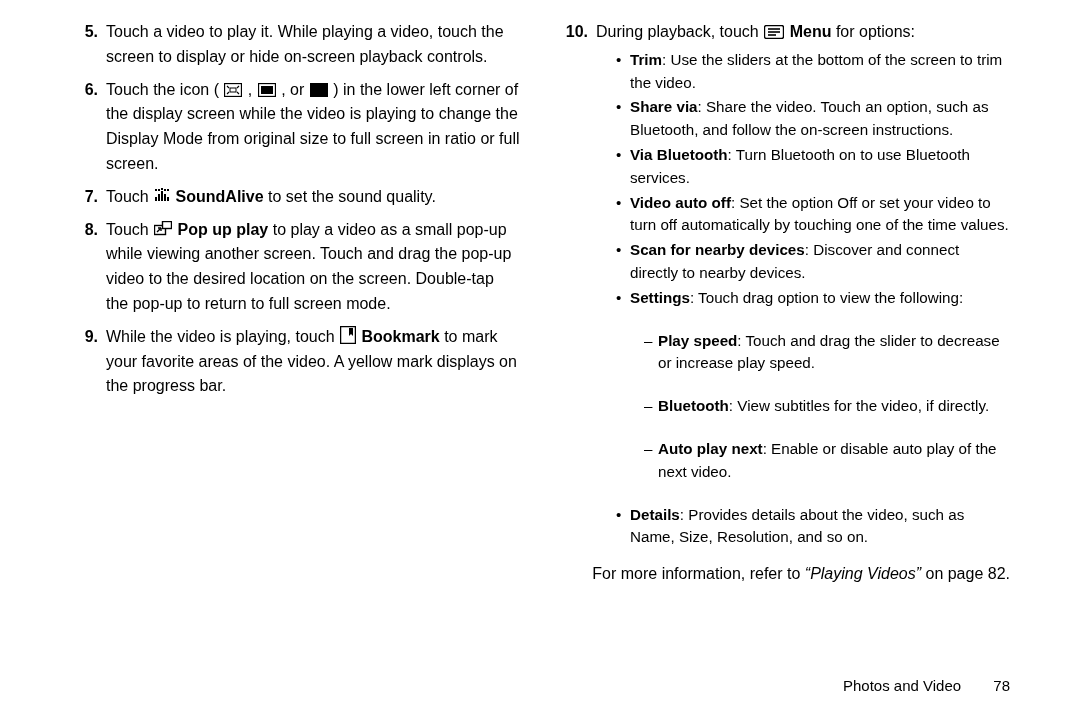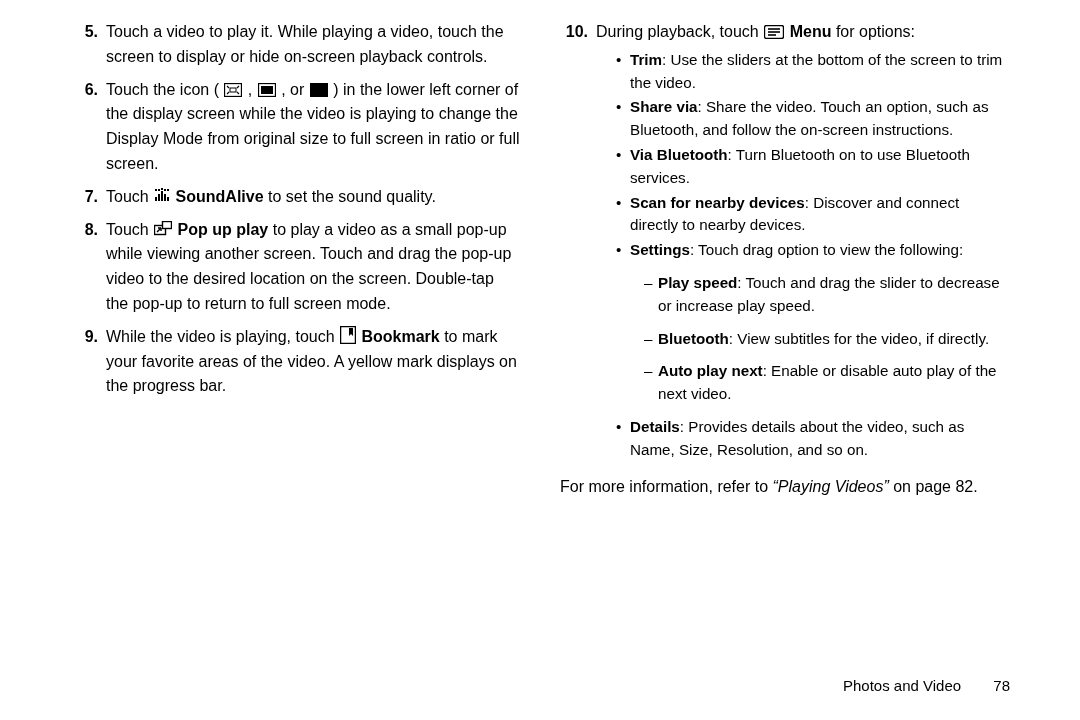--- a/index.html
+++ b/index.html
@@ -79,33 +79,34 @@
   }
 
   ul.dashes {
     list-style: none;
     margin: 2px 0;
     padding: 0 0 0 14px;
   }
   ul.dashes > li {
     position: relative;
     padding-left: 14px;
-    margin: 10px 0;
+    margin: 20px 0;
   }
   ul.dashes > li::before {
     content: "–";
     position: absolute;
     left: 0;
     top: 0;
   }
 
   .more-info {
     font-size: 16px;
     line-height: 1.6;
     margin-top: 6px;
+    text-align: right;
   }
   .more-info .ref { font-style: italic; }
 
   .footer {
     position: absolute;
     bottom: 26px;
     right: 70px;
     font-size: 15px;
   }
   .footer .sec { margin-right: 28px; }
@@ -231,20 +232,21 @@
               <line x1="4" y1="10" x2="12" y2="10" stroke="#000" stroke-width="1.6"></line>
             </svg>
           </span>
           <b>Menu</b>
           <span> for options:</span>
 
           <ul class="bullets">
             <li><b>Trim</b><span>: Use the sliders at the bottom of the screen to trim the video.</span></li>
             <li><b>Share via</b><span>: Share the video. Touch an option, such as Bluetooth, and follow the on-screen instructions.</span></li>
             <li><b>Via Bluetooth</b><span>: Turn Bluetooth on to use Bluetooth services.</span></li>
+            <li><b>Video auto off</b><span>: Set the option Off or set your video to turn off automatically by touching one of the time values.</span></li>
             <li><b>Scan for nearby devices</b><span>: Discover and connect directly to nearby devices.</span></li>
             <li>
               <b>Settings</b><span>: Touch drag option to view the following:</span>
               <ul class="dashes">
                 <li><b>Play speed</b><span>: Touch and drag the slider to decrease or increase play speed.</span></li>
                 <li><b>Bluetooth</b><span>: View subtitles for the video, if directly.</span></li>
                 <li><b>Auto play next</b><span>: Enable or disable auto play of the next video.</span></li>
               </ul>
             </li>
             <li><b>Details</b><span>: Provides details about the video, such as Name, Size, Resolution, and so on.</span></li>

